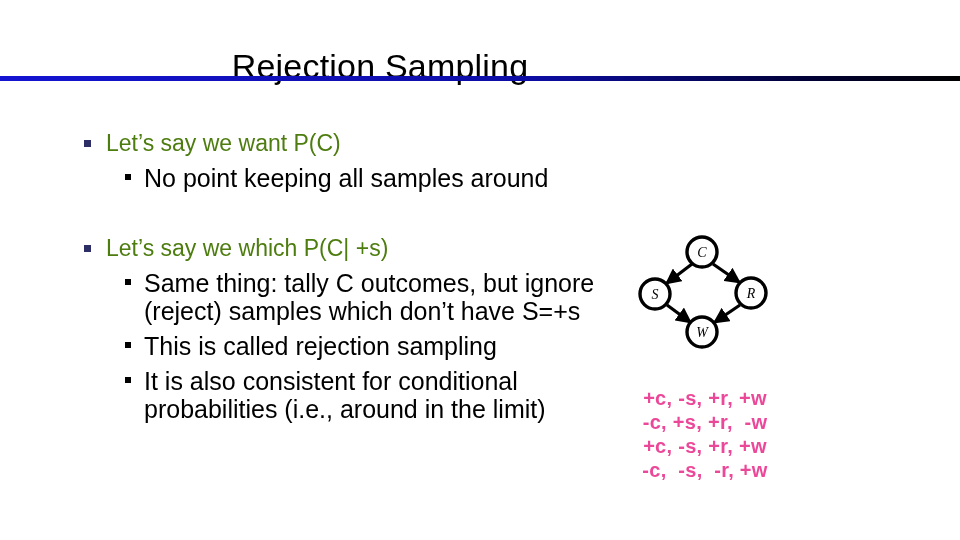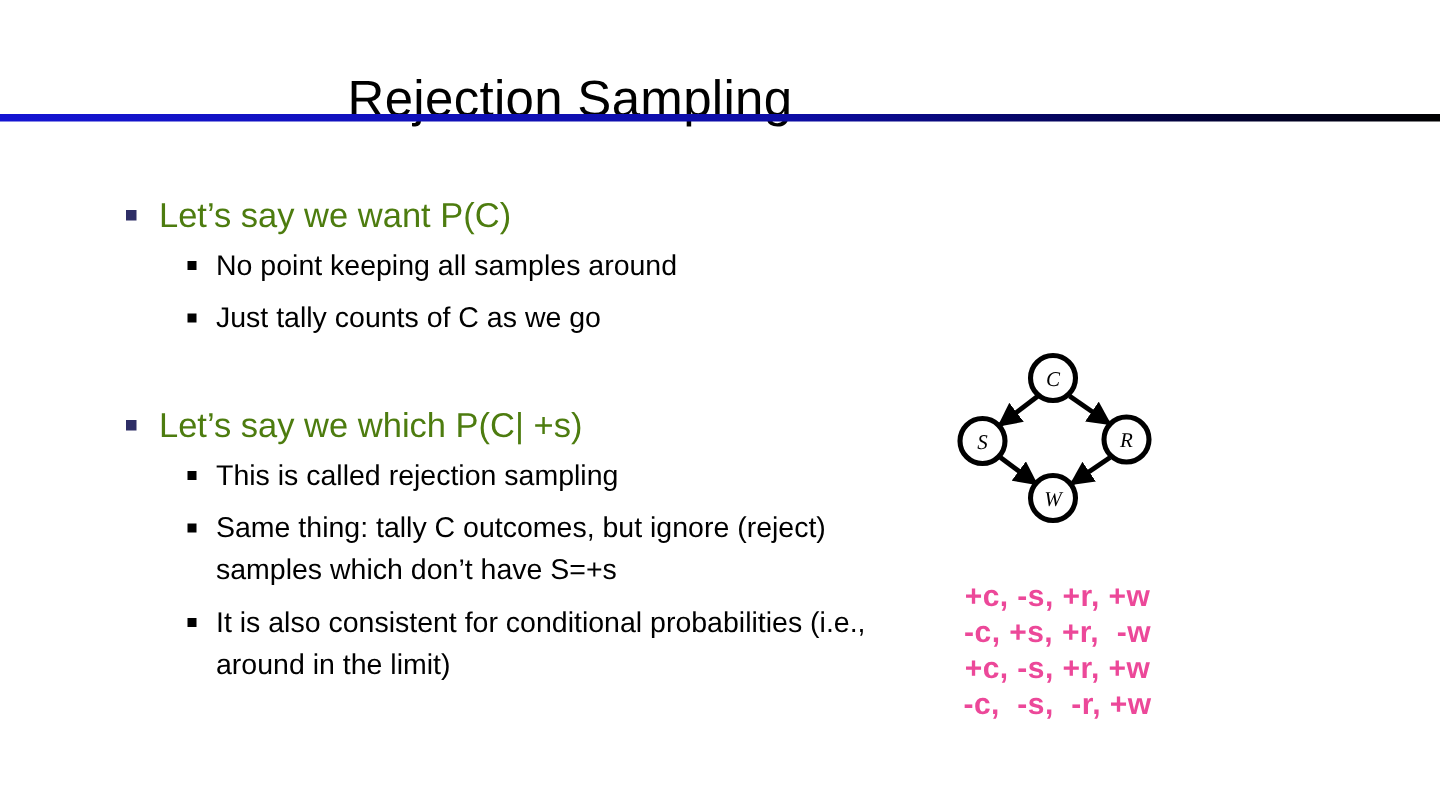--- a/index.html
+++ b/index.html
@@ -67,21 +67,21 @@
     background: #2e2e66;
   }
   .sublist {
     margin-top: 6px;
     padding-left: 46px;
   }
   .bullet2 {
     position: relative;
     padding-left: 20px;
     color: #000000;
-    font-size: 19px;
+    font-size: 25px;
     line-height: 28px;
     margin-bottom: 7px;
   }
   .bullet2 .sq {
     position: absolute;
     left: 1px;
     top: 10px;
     width: 6px;
     height: 6px;
     background: #000000;
@@ -127,40 +127,36 @@
 
     <div class="bullet1">
       <span class="sq"></span>
       <span>Let’s say we want P(C)</span>
     </div>
     <div class="sublist">
       <div class="bullet2">
         <span class="sq"></span>
         <span>No point keeping all samples around</span>
       </div>
-      <div class="bullet2">
-        <span class="sq"></span>
-        <span>Just tally counts of C as we go</span>
-      </div>
     </div>
 
     <div class="gap-block"></div>
 
     <div class="bullet1">
       <span class="sq"></span>
       <span>Let’s say we which P(C| +s)</span>
     </div>
     <div class="sublist">
       <div class="bullet2">
         <span class="sq"></span>
+        <span>Same thing: tally C outcomes, but ignore (reject) samples which don’t have S=+s</span>
+      </div>
+      <div class="bullet2">
+        <span class="sq"></span>
         <span>This is called rejection sampling</span>
-      </div>
-      <div class="bullet2">
-        <span class="sq"></span>
-        <span>Same thing: tally C outcomes, but ignore (reject) samples which don’t have S=+s</span>
       </div>
       <div class="bullet2">
         <span class="sq"></span>
         <span>It is also consistent for conditional probabilities (i.e., around in the limit)</span>
       </div>
     </div>
 
   </div>
 
   <div id="bayes-net">

